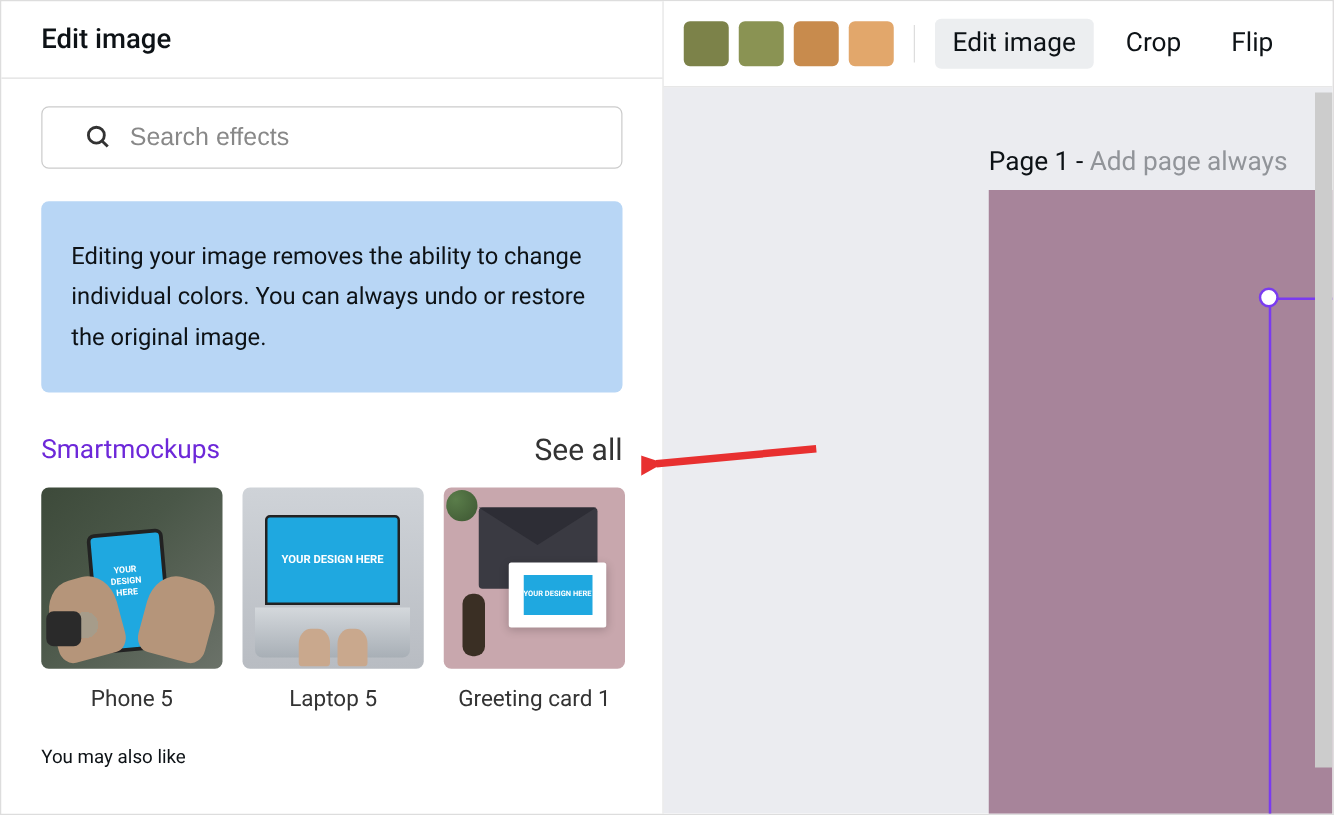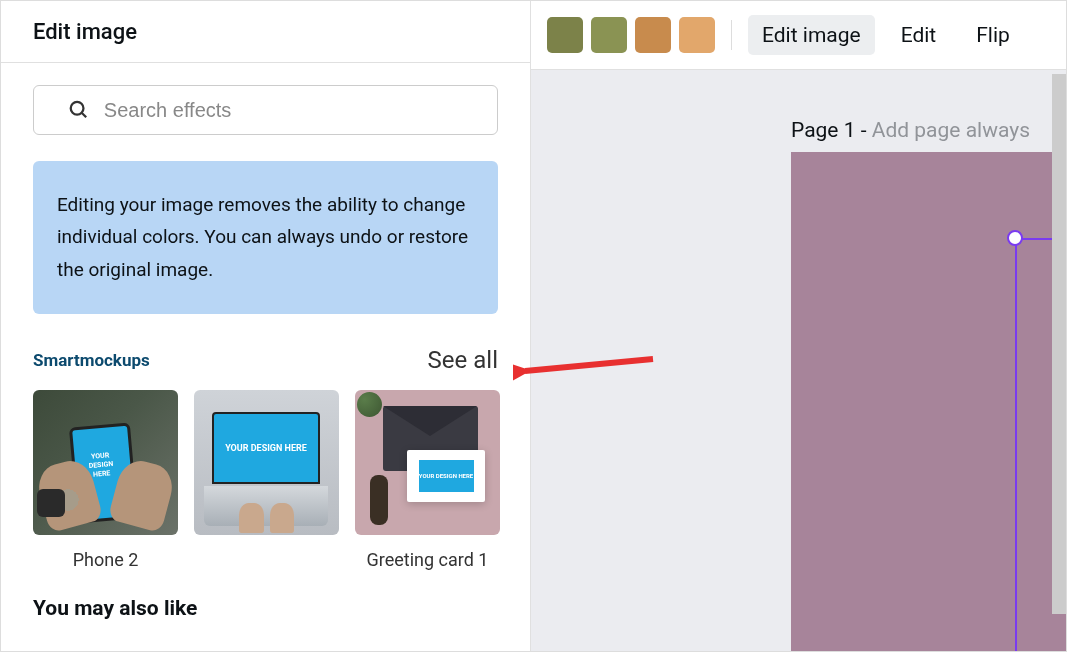--- a/index.html
+++ b/index.html
@@ -11,29 +11,29 @@
     .sidebar-header { padding: 18px 32px; border-bottom: 1px solid #e0e0e0; font-size: 22px; font-weight: 500; color: #0d1216; }
     .sidebar-body { flex: 1; overflow-y: auto; padding: 22px 32px 10px 32px; position: relative; }
     
     .search-box { display: flex; align-items: center; border: 1px solid #ccc; border-radius: 6px; padding: 12px 34px; gap: 14px; margin-bottom: 26px; }
     .search-box input { border: none; outline: none; font-size: 20px; color: #666; width: 100%; background: transparent; }
     .search-box input::placeholder { color: #888; }
     
     .info-box { background: #b8d6f5; border-radius: 6px; padding: 28px 24px; font-size: 19px; color: #0d1216; line-height: 1.7; margin-bottom: 32px; }
     
     .section-head { display: flex; justify-content: space-between; align-items: center; margin-bottom: 16px; }
-    .section-title { font-size: 17px; font-weight: 700; color: #0c4a6e; }
+    .section-title { font-size: 21px; font-weight: 400; color: #6d28d9; }
     .see-all { font-size: 24px; color: #333; cursor: pointer; }
     
     .mockup-row { display: flex; gap: 16px; margin-bottom: 18px; }
     .mockup-item { width: 174px; text-align: center; cursor: pointer; }
     .mockup-thumb { width: 145px; height: 145px; border-radius: 6px; overflow: hidden; position: relative; margin-bottom: 14px; }
     .mockup-label { font-size: 18px; color: #333; }
     
-    .also-like { font-size: 21px; font-weight: 700; color: #0d1216; margin-top: 26px; }
+    .also-like { font-size: 15px; font-weight: 400; color: #0d1216; margin-top: 26px; }
     
     .scrollbar-fake { position: absolute; right: 0; top: 73px; width: 14px; height: 540px; background: #ccc; z-index: 5; }
 
     .main { flex: 1; position: relative; background: #fff; display: flex; flex-direction: column; }
     .toolbar { display: flex; align-items: center; padding: 14px 16px; gap: 12px; border-bottom: 1px solid #e0e0e0; }
     .swatches { display: flex; gap: 8px; }
     .swatch { width: 36px; height: 36px; border-radius: 5px; cursor: pointer; }
     .divider { width: 1px; height: 30px; background: #ddd; margin: 0 4px; }
     .tool-btn { padding: 8px 14px; border-radius: 5px; font-size: 21px; cursor: pointer; color: #0d1216; }
     .tool-btn.active { background: #eceef0; }
@@ -95,33 +95,34 @@
       </div>
 
       <div class="mockup-row">
         <div class="mockup-item">
           <div class="mockup-thumb thumb-phone">
             <div class="hand1"></div>
               <div class="hand2"></div>
               <div class="watch"></div>
             <div class="phone-txt">YOUR DESIGN HERE</div>
           </div>
-          <div class="mockup-label">Phone 2</div>
+          <div class="mockup-label">Phone 5</div>
         </div>
         <div class="mockup-item">
           <div class="mockup-thumb thumb-laptop">
             <div class="laptop-screen">
                 <div class="laptop-screen-txt">YOUR DESIGN HERE</div>
               </div>
             <div class="laptop-base"></div>
             <div class="laptop-hands">
                 <span></span>
                 <span></span>
               </div>
           </div>
+          <div class="mockup-label">Laptop 5</div>
         </div>
         <div class="mockup-item">
           <div class="mockup-thumb thumb-card">
             <div class="plant-corner"></div>
             <div class="envelope"></div>
             <div class="card">
                 <div class="card-inner">YOUR DESIGN HERE</div>
               </div>
             <div class="glasses"></div>
           </div>
@@ -136,21 +137,21 @@
   <div class="main">
     <div class="toolbar">
       <div class="swatches">
         <div class="swatch" style="background:#7c8249"></div>
         <div class="swatch" style="background:#8a9353"></div>
         <div class="swatch" style="background:#c88b4d"></div>
         <div class="swatch" style="background:#e2a76b"></div>
       </div>
       <div class="divider"></div>
       <div class="tool-btn active">Edit image</div>
-      <div class="tool-btn">Edit</div>
+      <div class="tool-btn">Crop</div>
       <div class="tool-btn">Flip</div>
     </div>
     <div class="canvas-area">
       <div class="page-label">
         <span>Page 1 - </span><span class="muted">Add page always</span>
       </div>
       <div class="design-page">
         <div class="sel-border" style="left:224px; top:86px; width:700px; height:500px;"></div>
         <div class="sel-handle" style="left:216px; top:78px;"></div>
 

